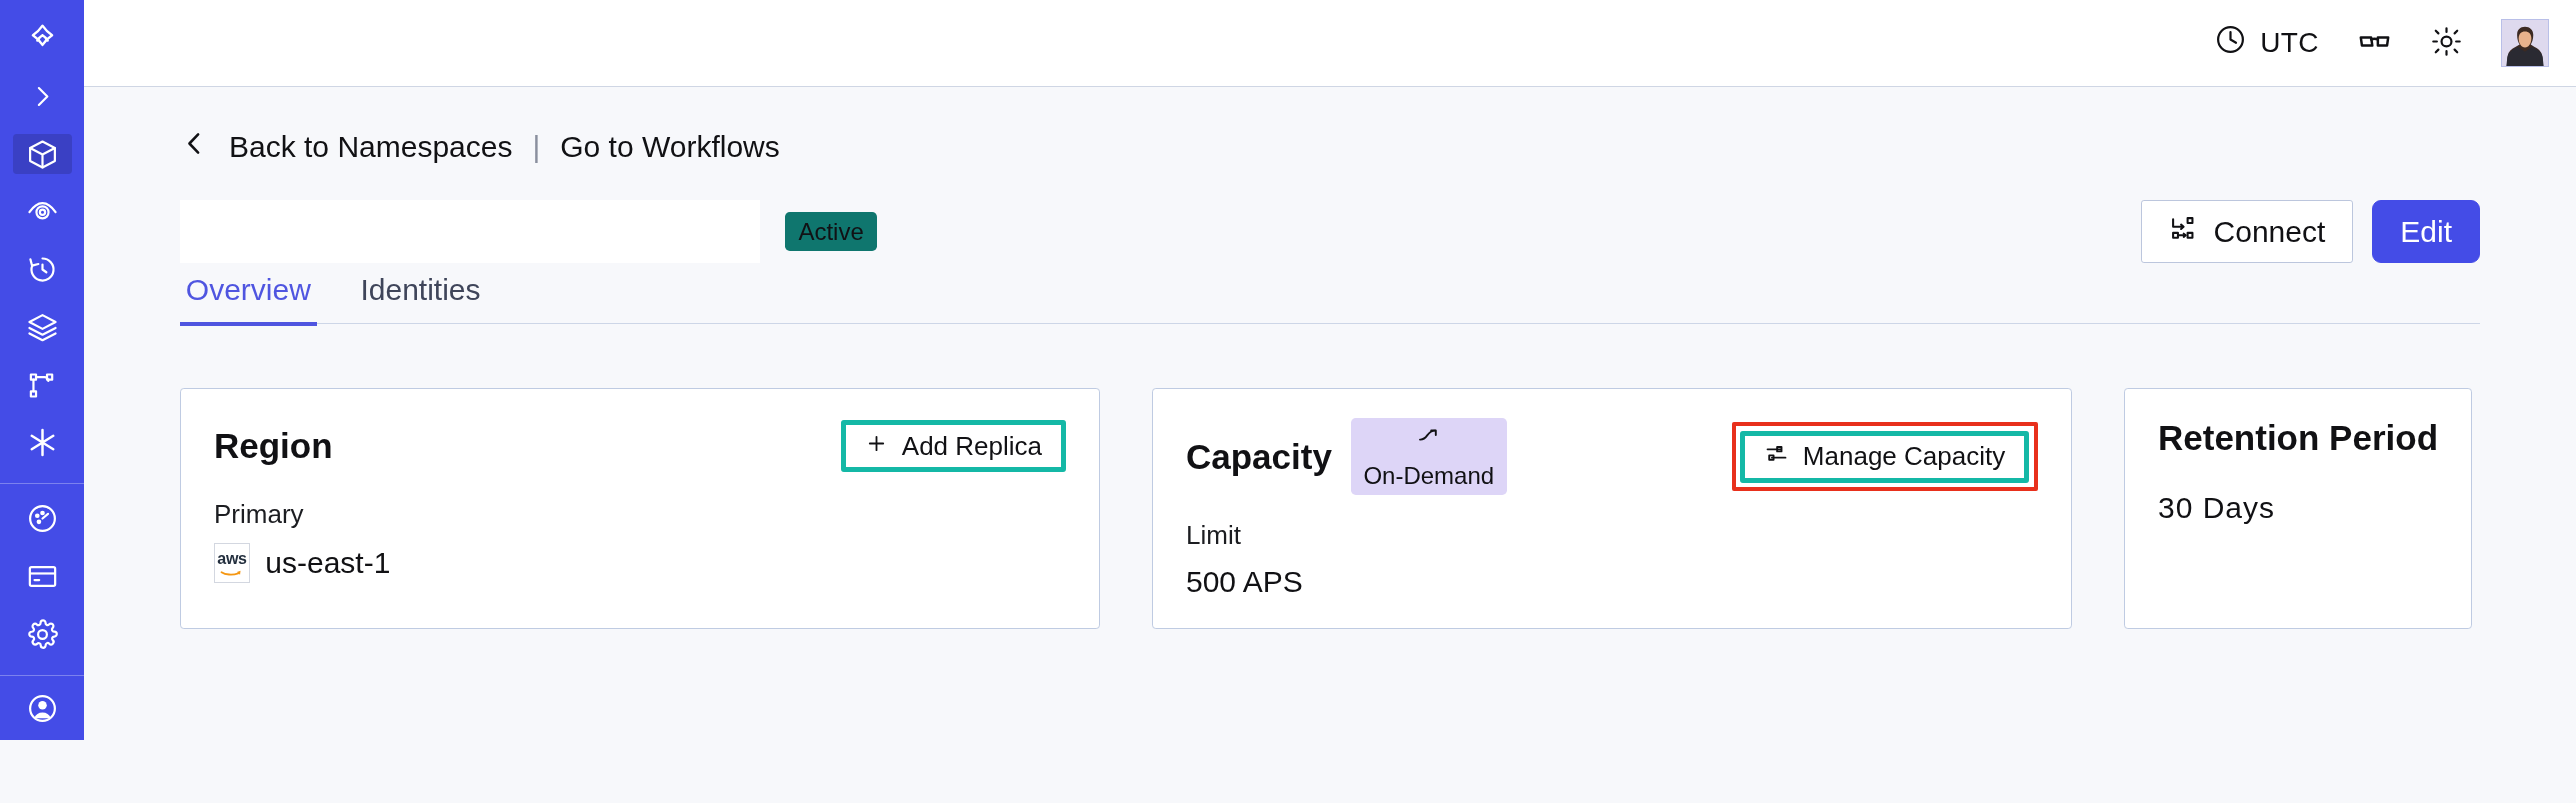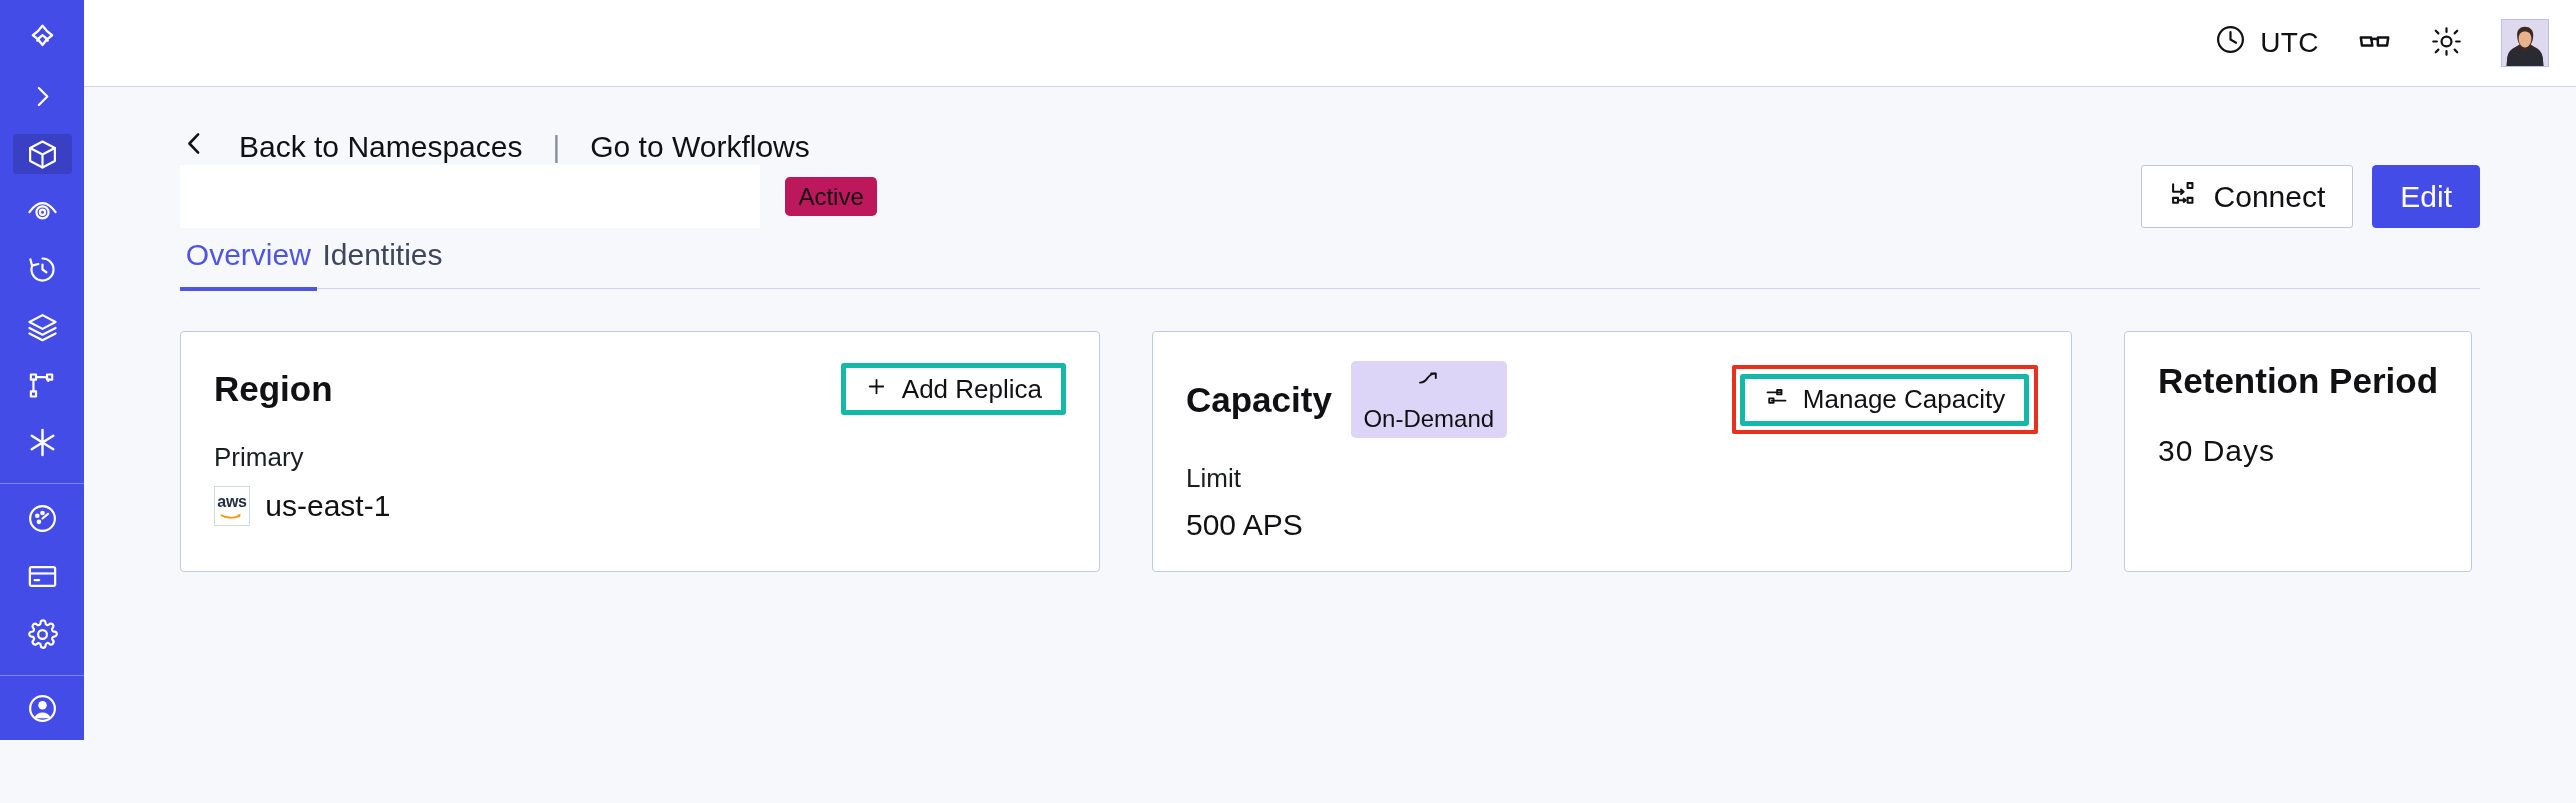--- a/index.html
+++ b/index.html
@@ -75,78 +75,78 @@
     background: #ded9ee;
     overflow: hidden;
     position: relative;
     cursor: pointer;
   }
 
   
   .content { padding: 42px 96px 0 96px; }
 
   .breadcrumb {
-    display: flex; align-items: center; gap: 30px;
-    font-size: 30px; color: #111114; 
+    display: flex; align-items: center; gap: 20px;
+    font-size: 30px; color: #111114; margin-bottom: 35px;
   }
   .bc-link { cursor: pointer; white-space: nowrap; }
   .bc-div { color: #8a8f9e; font-weight: 300; }
 
   .title-row {
     display: flex; align-items: center;
     min-height: 63px; margin-bottom: 9.6px;
   }
   .title-left { display: flex; align-items: center; gap: 25px; flex: 1 1 auto; min-width:0; }
   .ns-title {
     
     background: #ffffff;
     width: 580px; height: 63px;
     display: flex; align-items: center;
     padding: 0 9.6px;
     font-size: 38px; font-weight: 700;
     color: transparent;
     overflow: hidden; white-space: nowrap;
   }
   .badge-active {
-    background: #be185d; color: #111114;
+    background: #0f766e; color: #111114;
     font-size: 24px; padding: 5.8px 13.4px;
     border-radius: 4.8px; white-space: nowrap;
   }
   .title-actions { display: flex; align-items: center; gap: 19px; flex: 0 0 auto; }
   .btn {
     display: inline-flex; align-items: center; justify-content: center;
     gap: 15.3px; cursor: pointer; white-space: nowrap;
     font-size: 30px;
     text-align: right;
   }
   .btn-outline {
     background: #ffffff; border: 1px solid #bcc6dd;
     color: #111114; height: 63px; padding: 0 27px;
     border-radius: 2.9px;
   }
   .btn-primary {
     background: #444ce7; border: 1px solid #444ce7;
     color: #ffffff; height: 63px; padding: 0 27px;
-    border-radius: 4px;
+    border-radius: 9px;
   }
 
   .tag-chip {
     display: inline-flex; align-items: center; gap: 13.4px;
     background: #c4d2fb; border-radius: 4.8px;
     padding: 5.8px 9.6px 5.8px 13.4px;
     font-size: 26px; color: #111114;
     margin-bottom: 38px;
     cursor: pointer;
   }
   .tag-val { background: #a9bff7; border-radius: 3.8px; padding: 1.9px 8.6px; }
 
   .tabs {
-    display: flex; align-items: flex-end; 
+    display: flex; align-items: flex-end; gap: 38px;
     border-bottom: 1.9px solid #cdd6e7;
-    margin-bottom: 42px;
+    margin-bottom: 64px;
   }
   .tab {
     font-size: 30px; padding: 0 5.8px 15.3px 5.8px;
     color: #3f455a; cursor: pointer;
     border-bottom: 4.8px solid transparent;
     margin-bottom: -2.9px;
   }
   .tab.active { color: #4f55e0; border-bottom-color: #4f55e0; }
 
   

